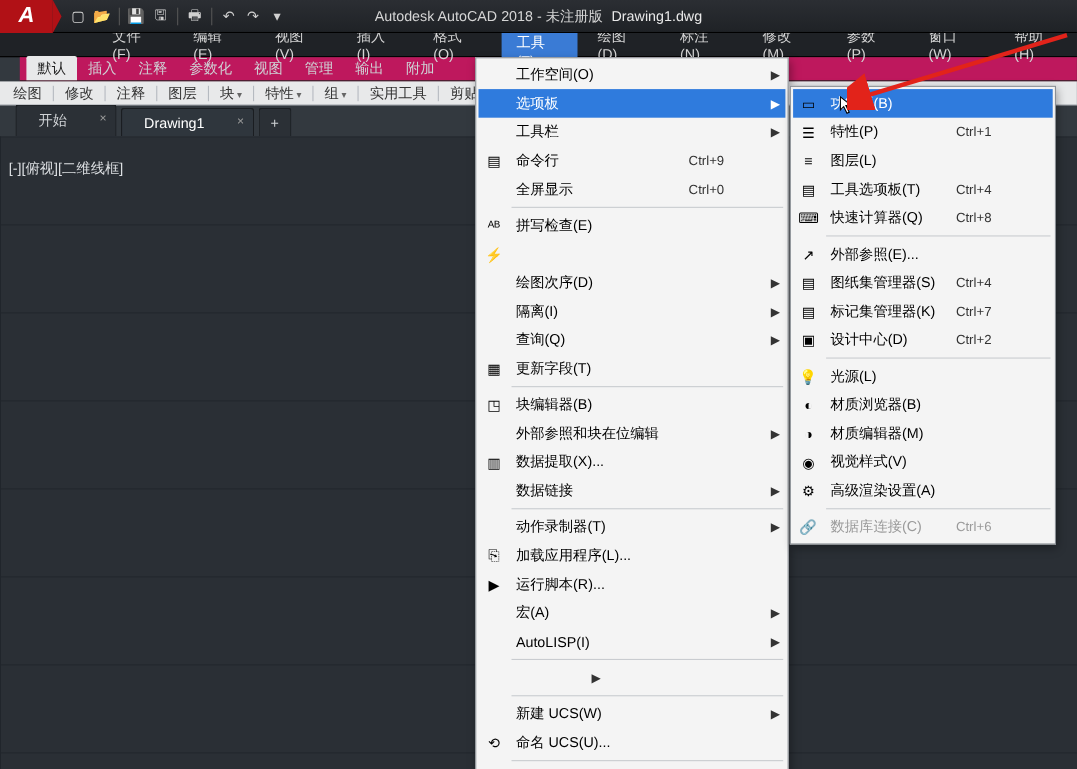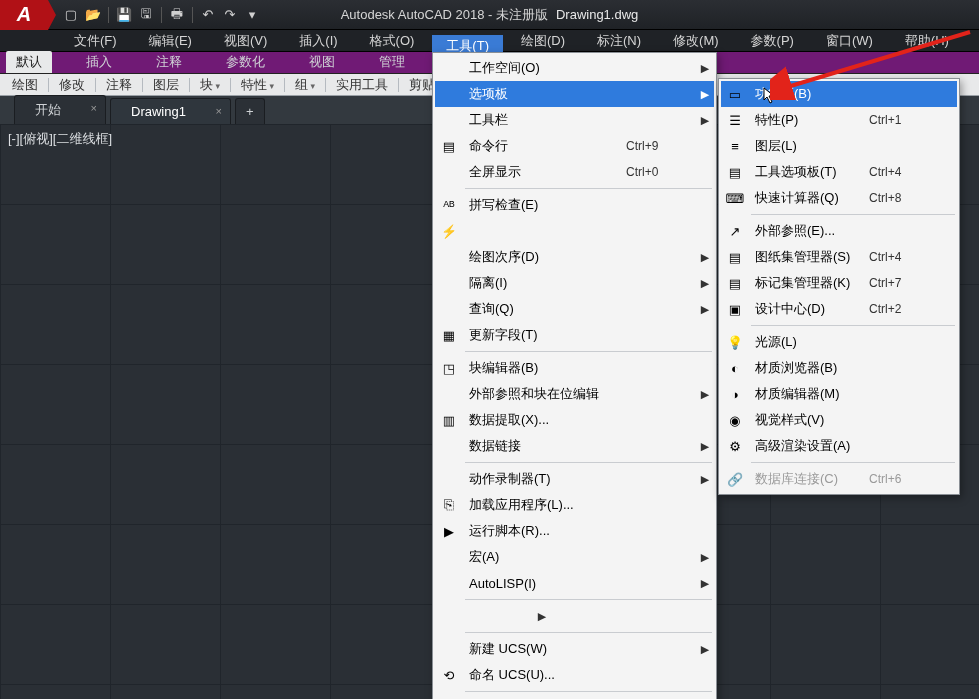--- a/index.html
+++ b/index.html
@@ -10,46 +10,46 @@
 .app-logo { width:48px; height:30px; background:#b11116; display:flex; align-items:center; justify-content:center; position:relative; }
 .app-logo::after { content:""; position:absolute; right:-8px; top:0; border-left:8px solid #b11116; border-top:15px solid transparent; border-bottom:15px solid transparent; }
 .app-a { color:#fff; font-weight:bold; font-size:20px; font-style:italic; }
 .qat { display:flex; align-items:center; gap:4px; margin-left:14px; }
 .qat-btn { width:18px; height:18px; color:#d0d0d0; display:flex; align-items:center; justify-content:center; font-size:13px; }
 .qat-sep { width:1px; height:16px; background:#555; margin:0 2px; }
 .title-text { position:absolute; left:0; right:0; text-align:center; color:#d5d5d5; pointer-events:none; font-size:14px; }
 .title-text .file { color:#e8e8e8; margin-left:4px; }
 
 
-.menubar { height:22px; background:#1f2226; display:flex; align-items:center; padding-left:60px; border-bottom:1px solid #000; gap:4px; }
+.menubar { height:22px; background:#1f2226; display:flex; align-items:center; padding-left:88px; border-bottom:1px solid #000; gap:4px; }
 .menubar .mi { padding:2px 14px; color:#d5d5d5; }
 .menubar .mi.active { background:#3a7bd5; color:#fff;margin-top:11px; }
 
 
-.ribbon-tabs { height:22px; background:#701a75; display:flex; align-items:flex-end; padding-left:6px; border-bottom:1px solid #222; gap:24px; }
+.ribbon-tabs { height:22px; background:#be185d; display:flex; align-items:flex-end; padding-left:6px; border-bottom:1px solid #222; gap:0;margin-left:18px; }
 .ribbon-tabs .rt { padding:2px 10px; color:#cfd2d5; }
 .ribbon-tabs .rt.sel { background:#e8e9ea; color:#222; border-top-left-radius:2px; border-top-right-radius:2px; }
 
 .panel-strip { height:22px; background:#e8e9ea; display:flex; align-items:center; padding-left:6px; border-bottom:1px solid #9aa0a6; gap:4px; color:#333; }
 .panel-strip .pi { padding:0 6px; }
 .panel-strip .ps-sep { width:1px; height:14px; background:#b5bac0; }
 .panel-strip .dd::after { content:" ▾"; font-size:9px; color:#666; }
 
 
 .doc-tabs { height:28px; background:#33393f; display:flex; align-items:flex-end; padding-left:14px; }
 .doc-tab { padding:5px 44px 5px 20px; color:#cfd2d5; background:#2b3036; border-top-left-radius:3px; border-top-right-radius:3px; margin-right:4px; position:relative; border:1px solid #1a1d21; border-bottom:none; }
 .doc-tab.active { background:#2f363d; color:#fff; }
 .doc-tab .x { position:absolute; right:8px; top:6px; font-size:11px; color:#999; }
 .doc-add { color:#cfd2d5; padding:5px 10px; background:#2b3036; border-radius:3px 3px 0 0; border:1px solid #1a1d21; border-bottom:none; }
 
 
 .canvas { position:relative; flex:1; background:#2a2f35;
   background-image:linear-gradient(#20252b 1px,transparent 1px),linear-gradient(90deg,#20252b 1px,transparent 1px);
   background-size:110px 80px; height:575px; }
-.viewcube-label { position:absolute; top:6px; left:8px; color:#dcdfe2; font-size:13px; }
+.viewcube-label { position:absolute; top:20px; left:8px; color:#dcdfe2; font-size:13px; }
 
 
 .menu { position:absolute; background:#f4f4f4; border:1px solid #8a8f95; box-shadow:2px 3px 8px rgba(0,0,0,.35); padding:2px; }
 .menu .row { display:flex; align-items:center; height:26px; position:relative; }
 .menu .row.dis { color:#9a9a9a; }
 .menu .icon-col { width:28px; display:flex; align-items:center; justify-content:center; }
 .menu .lbl { flex:1; padding-left:6px; white-space:nowrap; color:#000; }
 .menu .row.dis .lbl, .menu .row.dis .sc { color:#9a9a9a; }
 .menu .sc { width:70px; text-align:left; color:#333; font-size:12px; }
 .menu .arr { width:18px; text-align:center; color:#333; font-size:11px; }

